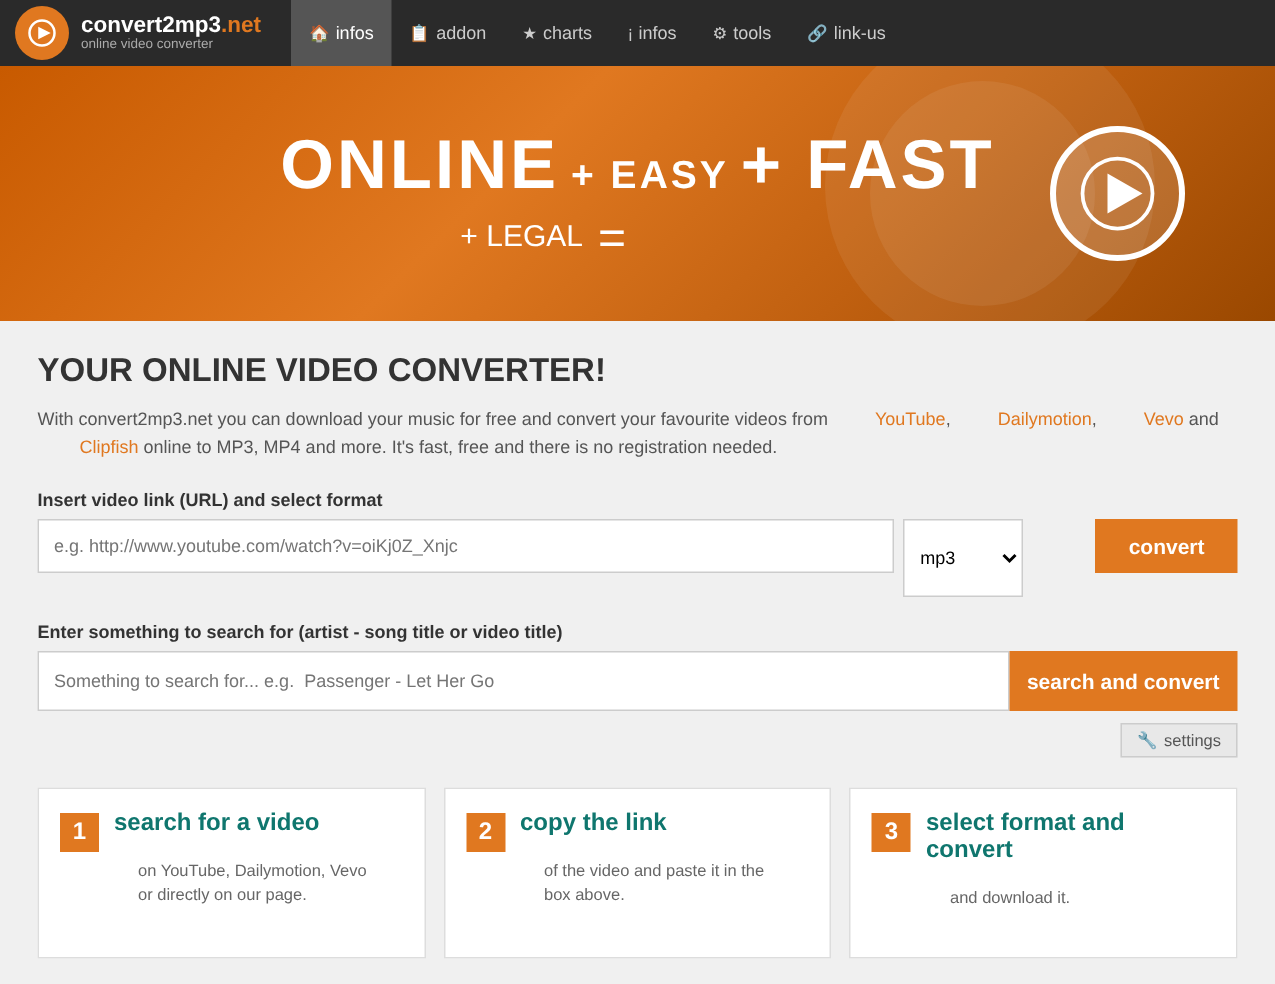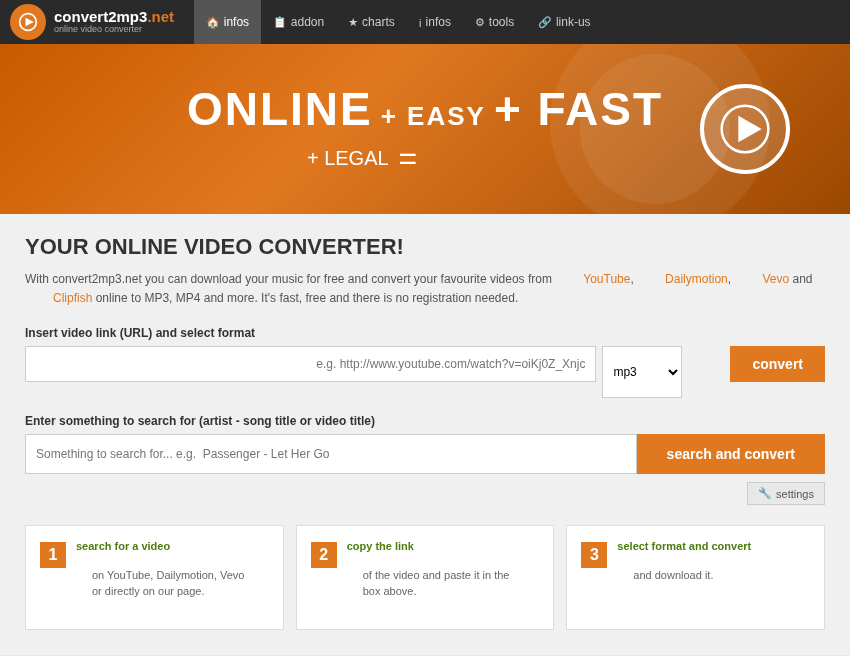--- a/index.html
+++ b/index.html
@@ -133,21 +133,20 @@
     }
     .url-input {
       flex: 1;
       height: 36px;
       border: 1px solid #ccc;
       padding: 0 10px;
       font-size: 12px;
       color: #1d4ed8;
       background: #fff;
       outline: none;
-      text-align: right;
     }
     .format-select {
       width: 80px;
       height: 52px;
       border: 1px solid #ccc;
       background: #fff;
       font-size: 12px;
       padding: 0 6px;
       cursor: pointer;
       outline: none;
@@ -178,21 +177,21 @@
       font-size: 12px;
       color: #999;
       background: #fff;
       outline: none;
     }
     .search-btn {
       background: #e07820;
       color: #fff;
       border: none;
       height: 40px;
-      padding: 0 30px;
+      padding: 0 12px;
       font-size: 14px;
       font-weight: bold;
       cursor: pointer;
       white-space: nowrap;
     }
 
     .settings-row {
       display: flex;
       justify-content: flex-end;
       margin-bottom: 20px;
@@ -225,23 +224,23 @@
       width: 26px; height: 26px;
       background: #e07820;
       color: #fff;
       font-size: 16px;
       font-weight: bold;
       display: flex; align-items: center; justify-content: center;
       flex-shrink: 0;
       margin-top: 2px;
     }
     .step-content h3 {
-      font-size: 11px;
-      font-weight: bold;
-      color: #4d7c0f;
+      font-size: 16px;
+      font-weight: bold;
+      color: #0f766e;
       margin-bottom: 4px;
     }
     .step-content p {
       font-size: 11px;
       color: #666;
       line-height: 1.4;
       margin: 16px;
     }
   </style>
 </head>

